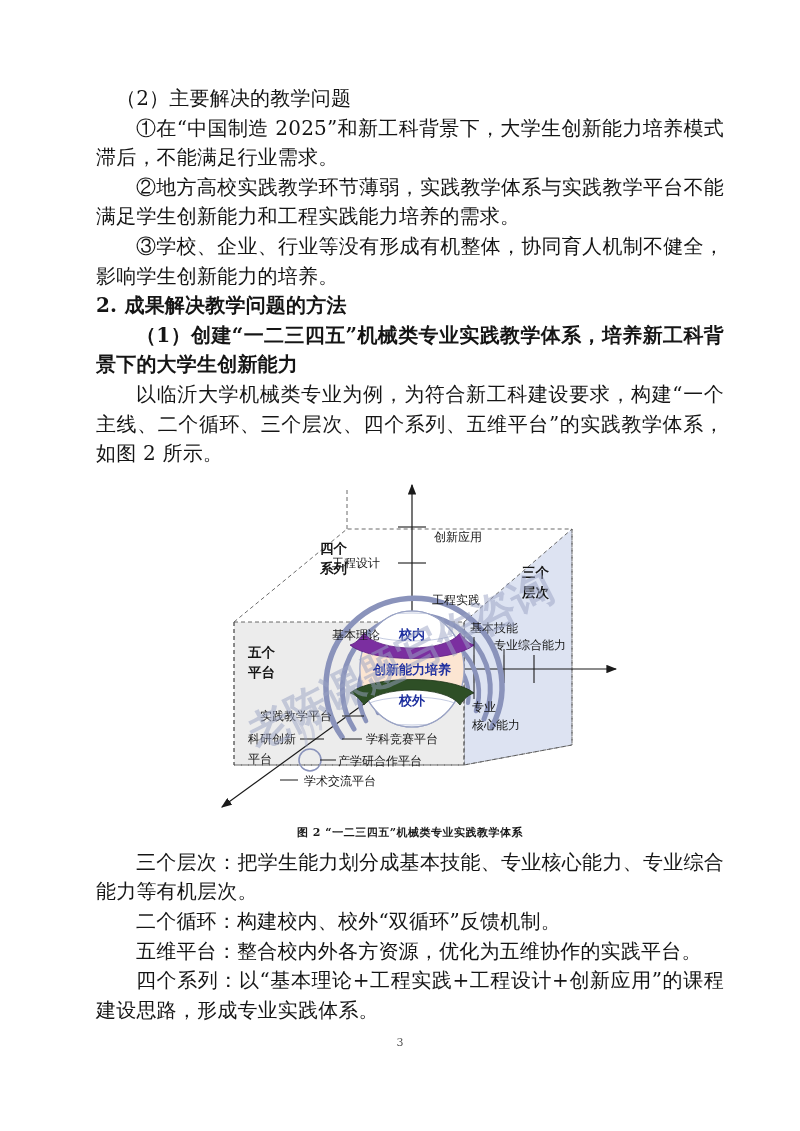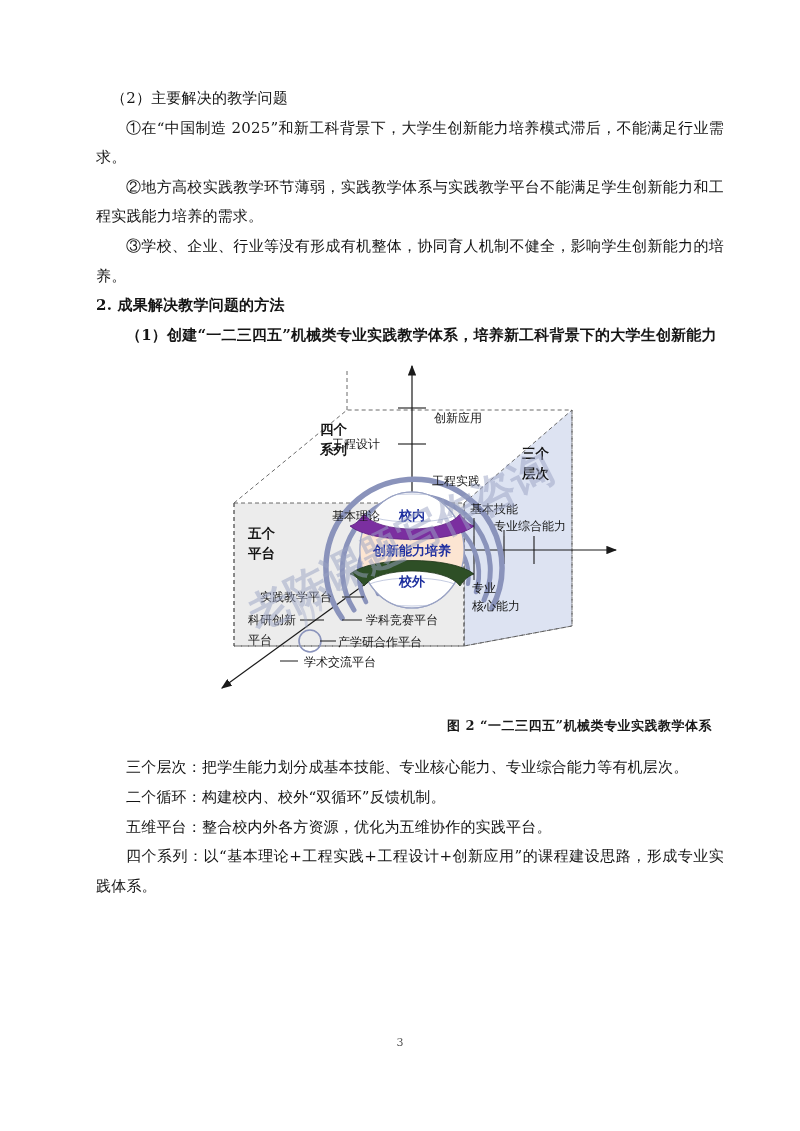--- a/index.html
+++ b/index.html
@@ -26,36 +26,36 @@
 
   .content {
     position: absolute;
     left: 96px;
     top: 84px;
     width: 628px;
   }
 
   p.body-line {
     margin: 0;
-    font-size: 15px;
+    font-size: 20px;
     line-height: 29.6px;
     letter-spacing: 0.2px;
     text-align: justify;
     text-justify: inter-ideograph;
     color: #151515;
   }
   p.indent2 { text-indent: 2em; }
   p.indent1 { text-indent: 1em; }
   p.noindent { text-indent: 0; }
   p.bold { font-weight: bold; }
 
   .fig-caption {
-    margin: 12px;
-    text-align: right;
-    font-size: 13px;
+    margin: 0;
+    text-align: center;
+    font-size: 11px;
     font-weight: bold;
     line-height: 30px;
     letter-spacing: 0.5px;
   }
 
   .page-number {
     position: absolute;
     left: 0;
     top: 1036px;
     width: 800px;
@@ -87,20 +87,21 @@
 <div class="page">
 
   <div class="content">
 
     <p class="body-line indent1">（2）主要解决的教学问题</p>
     <p class="body-line indent2">①在“中国制造 2025”和新工科背景下，大学生创新能力培养模式滞后，不能满足行业需求。</p>
     <p class="body-line indent2">②地方高校实践教学环节薄弱，实践教学体系与实践教学平台不能满足学生创新能力和工程实践能力培养的需求。</p>
     <p class="body-line indent2">③学校、企业、行业等没有形成有机整体，协同育人机制不健全，影响学生创新能力的培养。</p>
     <p class="body-line noindent bold">2. 成果解决教学问题的方法</p>
     <p class="body-line indent2 bold">（1）创建“一二三四五”机械类专业实践教学体系，培养新工科背景下的大学生创新能力</p>
+    <p class="body-line indent2">以临沂大学机械类专业为例，为符合新工科建设要求，构建“一个主线、二个循环、三个层次、四个系列、五维平台”的实践教学体系，如图 2 所示。</p>
 
     <div class="figure-wrap">
       <div class="figure">
         <svg width="440" height="340" viewBox="0 0 440 340" xmlns="http://www.w3.org/2000/svg">
           <defs>
             <marker id="arrowhead" markerWidth="9" markerHeight="7" refX="8" refY="3.5" orient="auto">
               <polygon points="0 0, 9 3.5, 0 7" fill="#1a1a1a"></polygon>
             </marker>
             <clipPath id="globeClip">
               <ellipse cx="220" cy="192" rx="52" ry="58"></ellipse>

